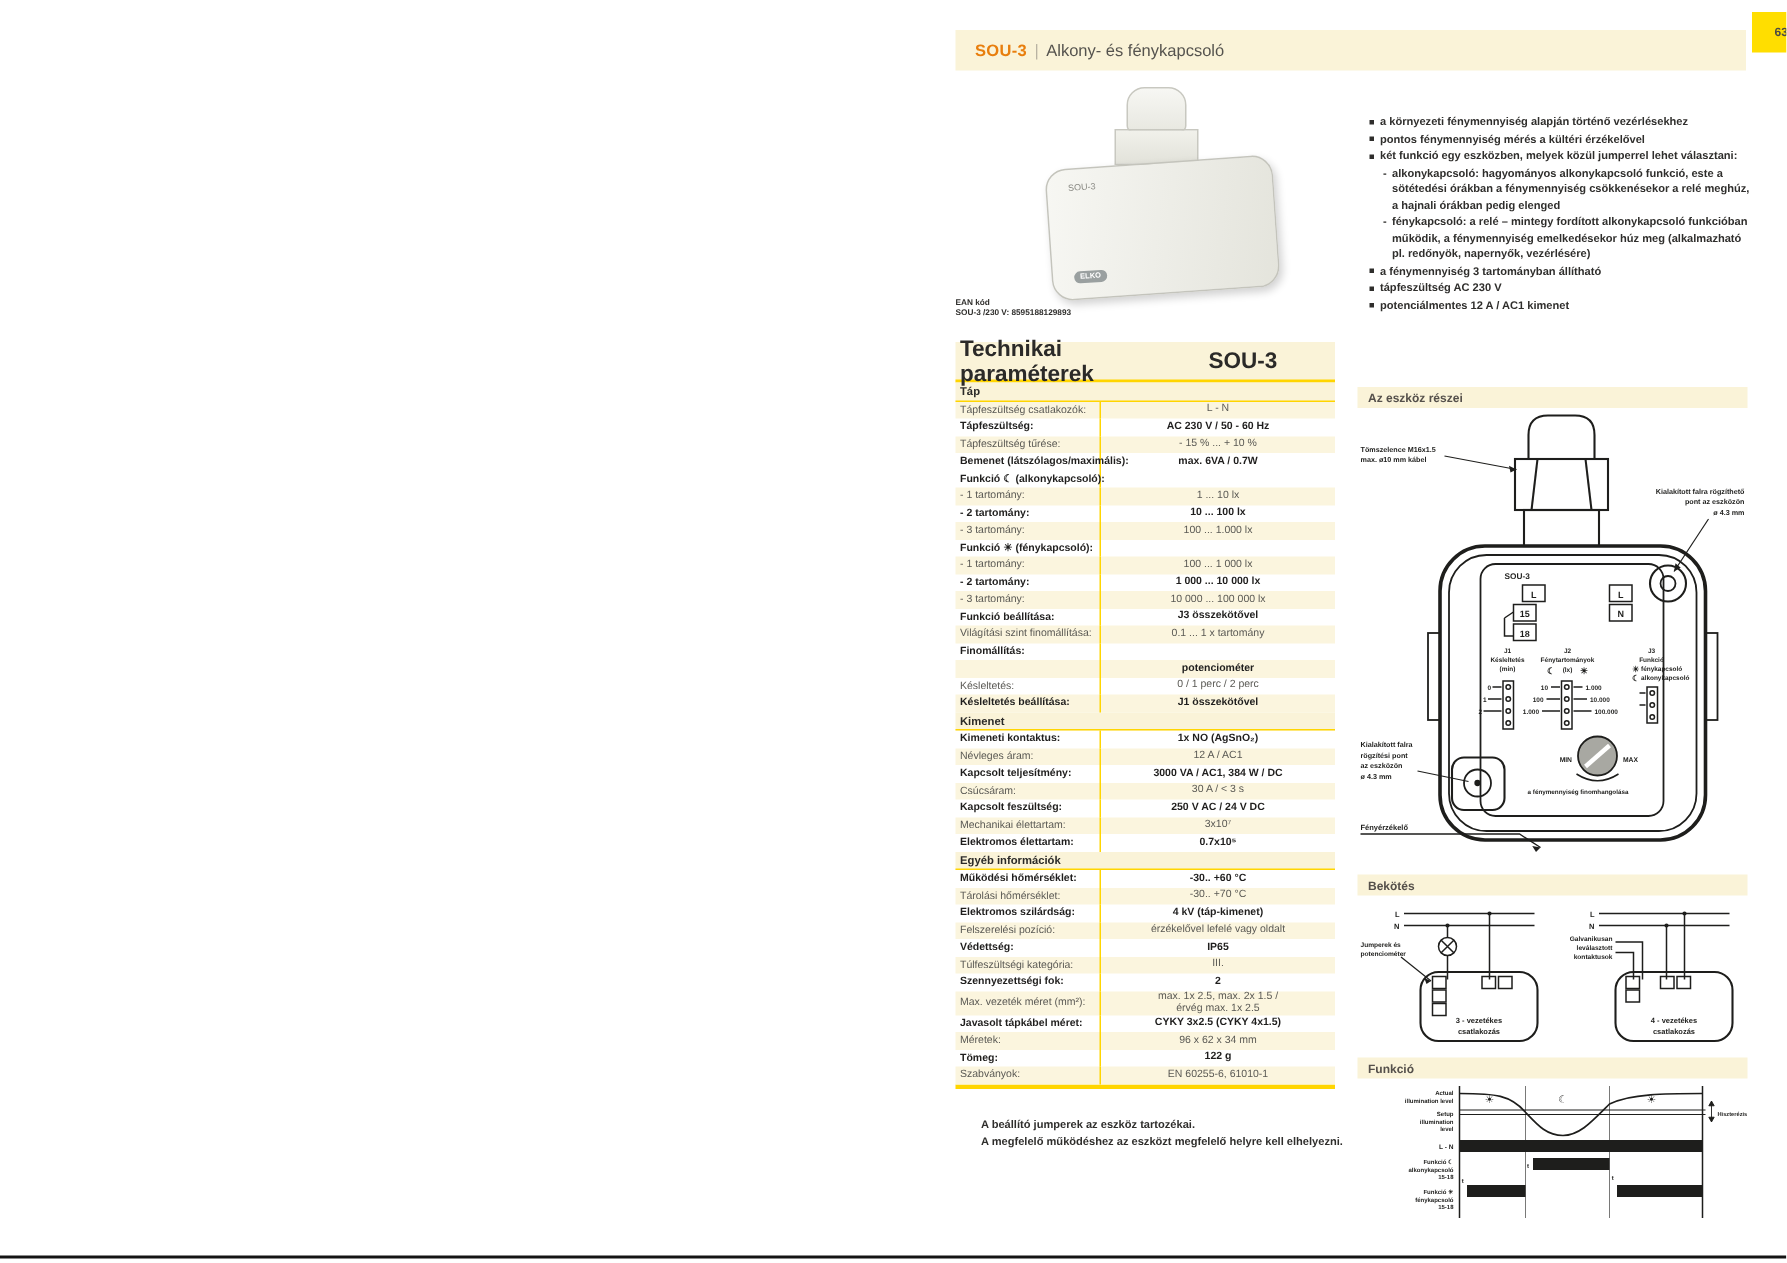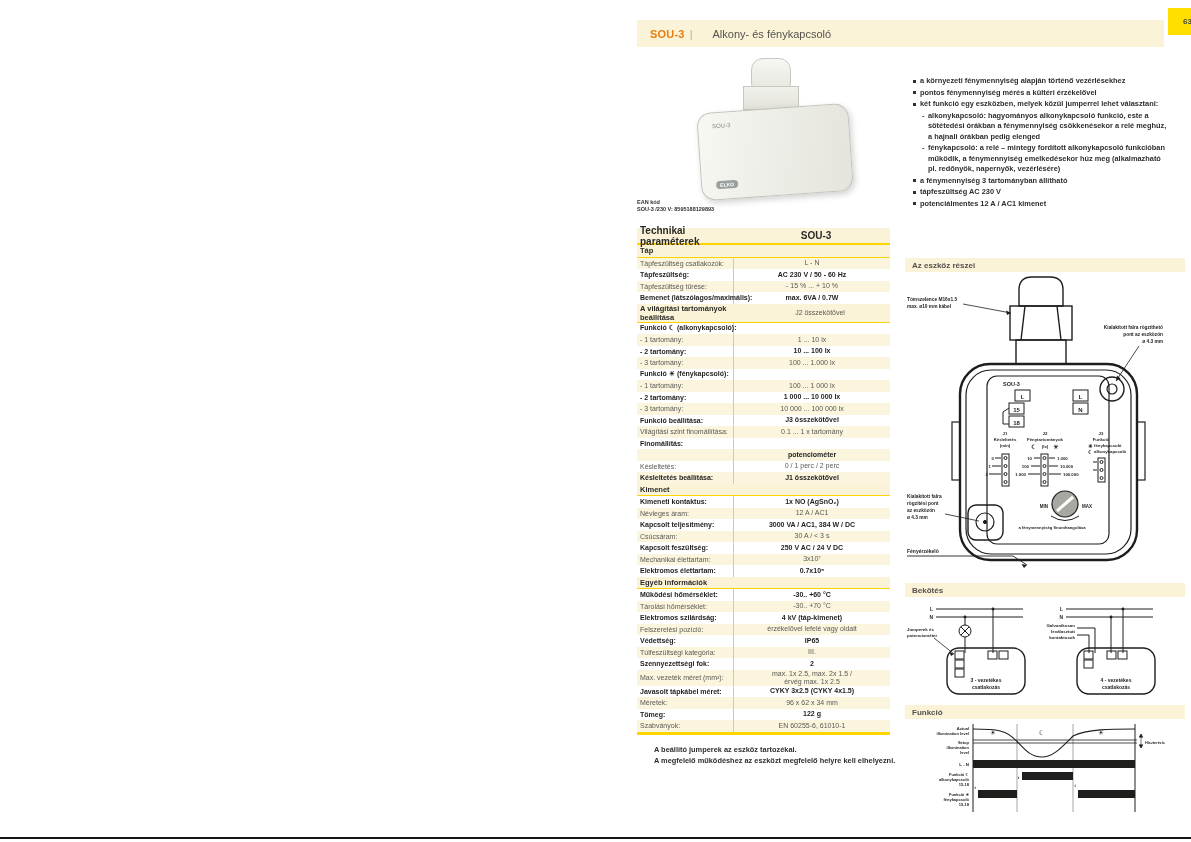--- a/index.html
+++ b/index.html
@@ -13,42 +13,42 @@
   *{margin:0;padding:0;box-sizing:border-box;}
   html,body{background:#fff;}
   body{font-family:"Liberation Sans", sans-serif; color:var(--ink);}
   .page{position:relative;width:1191px;height:842px;background:#fff;overflow:hidden;padding-left:14px;}
 
   
   .header-bar{position:absolute;left:637px;top:20px;width:527px;height:27px;background:var(--cream);
     display:flex;align-items:center;padding-left:13px;font-size:11px;}
   .header-product{font-weight:bold;color:var(--brand_orange);letter-spacing:.2px;}
   .header-sep{color:#B9B3A2;margin:0 5px;font-weight:400;}
-  .header-subtitle{color:#55534E;margin-left:15px;}
+  .header-subtitle{color:#55534E;}
   .page-num{position:absolute;left:1168px;top:8px;width:39px;height:27px;background:var(--page_tab_yellow);
     display:flex;align-items:center;justify-content:center;font-size:8px;font-weight:bold;color:#4A4A45;}
 
   
   .photo{position:absolute;left:697px;top:58px;width:162px;height:140px;}
   .ph-cap{position:absolute;left:54px;top:0;width:40px;height:30px;background:linear-gradient(#F7F7F3,#E8E8E1);
     border:1px solid #C8C8C0;border-radius:12px 12px 4px 4px;}
   .ph-hex{position:absolute;left:46px;top:28px;width:56px;height:24px;background:linear-gradient(#F1F1EB,#E2E2DA);
     border:1px solid #C8C8C0;}
   .ph-body{position:absolute;left:2px;top:50px;width:152px;height:88px;border-radius:14px;
     background:linear-gradient(100deg,#F7F7F3,#E4E4DC);border:1px solid #C4C4BC;
     box-shadow:2px 3px 6px rgba(0,0,0,.18);transform:rotate(-4deg);}
   .ph-label{position:absolute;left:14px;top:10px;font-size:6px;color:#8A8A84;}
   .ph-brand{position:absolute;left:14px;bottom:10px;font-size:5px;font-weight:bold;color:#fff;
     background:#9AA0A0;border-radius:6px;padding:1px 4px;}
   .ean{position:absolute;left:637px;top:199px;font-size:5.5px;font-weight:bold;color:#2F2E2C;line-height:7px;}
 
   
   .tbl{position:absolute;left:637px;top:228px;width:253px;border-bottom:3px solid var(--accent_yellow);font-size:7px;}
   .t-head{display:flex;align-items:center;background:var(--cream);border-bottom:2.5px solid var(--accent_yellow);
-    height:17px;font-weight:bold;font-size:10px;color:var(--ink);}
+    height:27px;font-weight:bold;font-size:15px;color:var(--ink);}
   .t-head-l{padding-left:3px;}
   .t-head-r{margin-left:auto;width:156px;text-align:center;}
   .t-sec{display:flex;align-items:center;background:var(--cream);border-bottom:1.5px solid var(--accent_yellow);
     min-height:12.5px;font-weight:bold;font-size:7.5px;color:var(--ink);padding-left:3px;}
   .t-sec-val{margin-left:auto;width:156px;text-align:center;font-weight:400;color:var(--muted);font-size:7px;}
   .t-row{display:flex;align-items:stretch;min-height:11.5px;color:var(--muted);}
   .t-row.cream{background:#FBF5DE;}
   .t-row.bold{font-weight:bold;color:#1F1E1D;}
   .t-label{width:96px;flex:none;padding-left:3px;display:flex;align-items:center;white-space:nowrap;
     position:relative;z-index:1;}
@@ -57,21 +57,21 @@
   .notes{position:absolute;left:654px;top:744px;width:253px;font-size:7.4px;font-weight:bold;
     color:#2F2E2C;line-height:11px;}
 
   
   .bullets{position:absolute;left:913px;top:76px;width:254px;font-size:7.4px;font-weight:bold;
     color:#2F2E2C;line-height:10.5px;}
   .b-item{display:flex;gap:4px;margin-bottom:1px;}
   .b-sq{width:3px;height:3px;background:#2F2E2C;margin-top:3.5px;flex:none;}
   .b-sub{display:flex;padding-left:9px;margin-bottom:1px;}
   .b-dash{flex:none;width:6px;}
-  .sec-bar{position:absolute;left:905px;width:280px;height:14px;background:var(--cream);
+  .sec-bar{position:absolute;left:905px;width:260px;height:14px;background:var(--cream);
     display:flex;align-items:center;padding-left:7px;font-size:8px;font-weight:bold;color:#55504B;}
   .diagram{position:absolute;left:905px;}
   svg text{fill:#1E1E1C;}
   .bottom-rule{position:absolute;left:0;top:837px;width:1191px;height:2px;background:#141414;}
 </style>
 </head>
 <body>
 
 <div class="page">
 
@@ -112,24 +112,20 @@
           <div class="t-label">Tápfeszültség:</div>
           <div class="t-value">AC 230 V / 50 - 60 Hz</div>
         </div>
         <div class="t-row cream">
           <div class="t-label">Tápfeszültség tűrése:</div>
           <div class="t-value">- 15 % ... + 10 %</div>
         </div>
         <div class="t-row bold">
           <div class="t-label">Bemenet (látszólagos/maximális):</div>
           <div class="t-value">max. 6VA / 0.7W</div>
-        </div>
-        <div class="t-sec">
-          <span>A világítási tartományok beállítása</span>
-          <span class="t-sec-val">J2 összekötővel</span>
         </div>
         <div class="t-row bold">
           <div class="t-label">Funkció ☾ (alkonykapcsoló):</div>
           <div class="t-value"></div>
         </div>
         <div class="t-row cream">
           <div class="t-label">- 1 tartomány:</div>
           <div class="t-value">1 ... 10 lx</div>
         </div>
         <div class="t-row bold">

